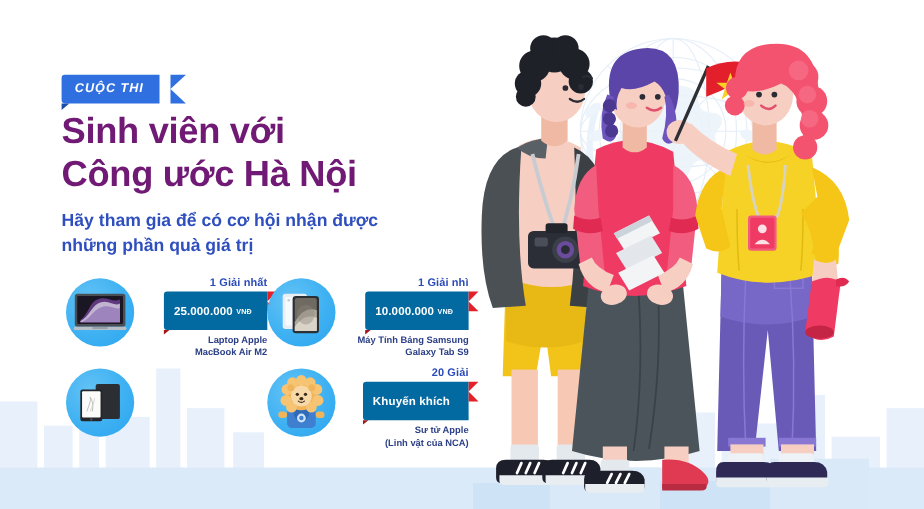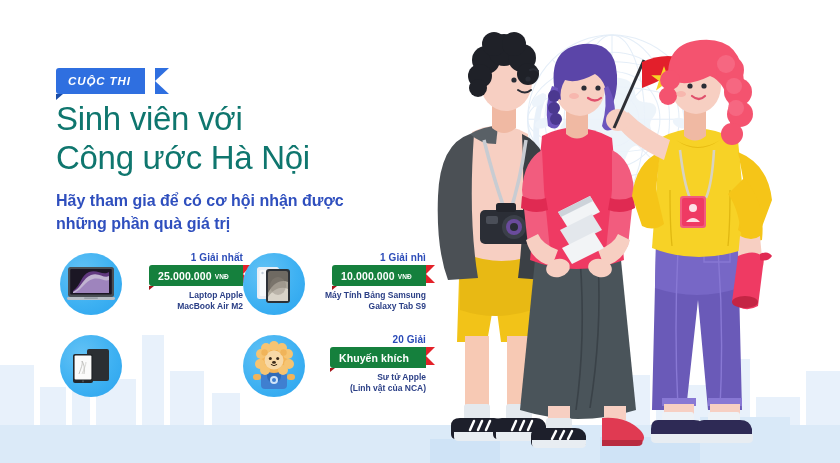--- a/index.html
+++ b/index.html
@@ -34,21 +34,21 @@
     border-right:14px solid transparent;
   }
   .badge-notch{
     position:absolute;left:56px;top:94px;width:0;height:0;
     border-left:7px solid #1a4da8;
     border-bottom:6px solid transparent;
   }
 
   .headline{
     position:absolute;left:56px;top:100px;width:360px;
-    color:#0f766e;font-size:33px;line-height:1.17;font-weight:normal;
+    color:#701a75;font-size:33px;line-height:1.17;font-weight:bold;
     letter-spacing:-.3px;
   }
   .subhead{
     position:absolute;left:56px;top:189px;width:330px;
     color:#2f4fbe;font-size:16px;line-height:1.45;font-weight:bold;
   }
 
   
   .prizes{position:absolute;left:60px;top:250px;width:370px;}
   .prize-row{display:flex;}
@@ -59,21 +59,21 @@
     border-radius:50%;
     background:radial-gradient(circle at 35% 32%,#63c2f5 0%,#3eb1f2 55%,#2aa3ee 100%);
     overflow:hidden;
   }
   .prize-info{margin-left:3px;padding-top:2px;text-align:right;width:118px;}
   .prize-rank{
     color:#2b4bb8;font-size:10px;font-weight:bold;margin-bottom:2px;letter-spacing:.1px;
   }
   .tag{
     position:relative;display:inline-flex;align-items:center;justify-content:center;
-    background:#15803d;color:#fff;height:21px;padding:0 14px 0 9px;
+    background:#0369a1;color:#fff;height:35px;padding:0 14px 0 9px;
     border-radius:3px 0 0 3px;
     font-size:10.5px;font-weight:bold;letter-spacing:.1px;white-space:nowrap;
   }
   .tag::after{
     content:"";position:absolute;right:-9px;top:0;width:0;height:0;
     border-top:9px solid #e32129;border-bottom:9px solid #e32129;
     border-right:9px solid transparent;
   }
   .tag-wrap{position:relative;display:inline-block;}
   .tag-wrap::after{

